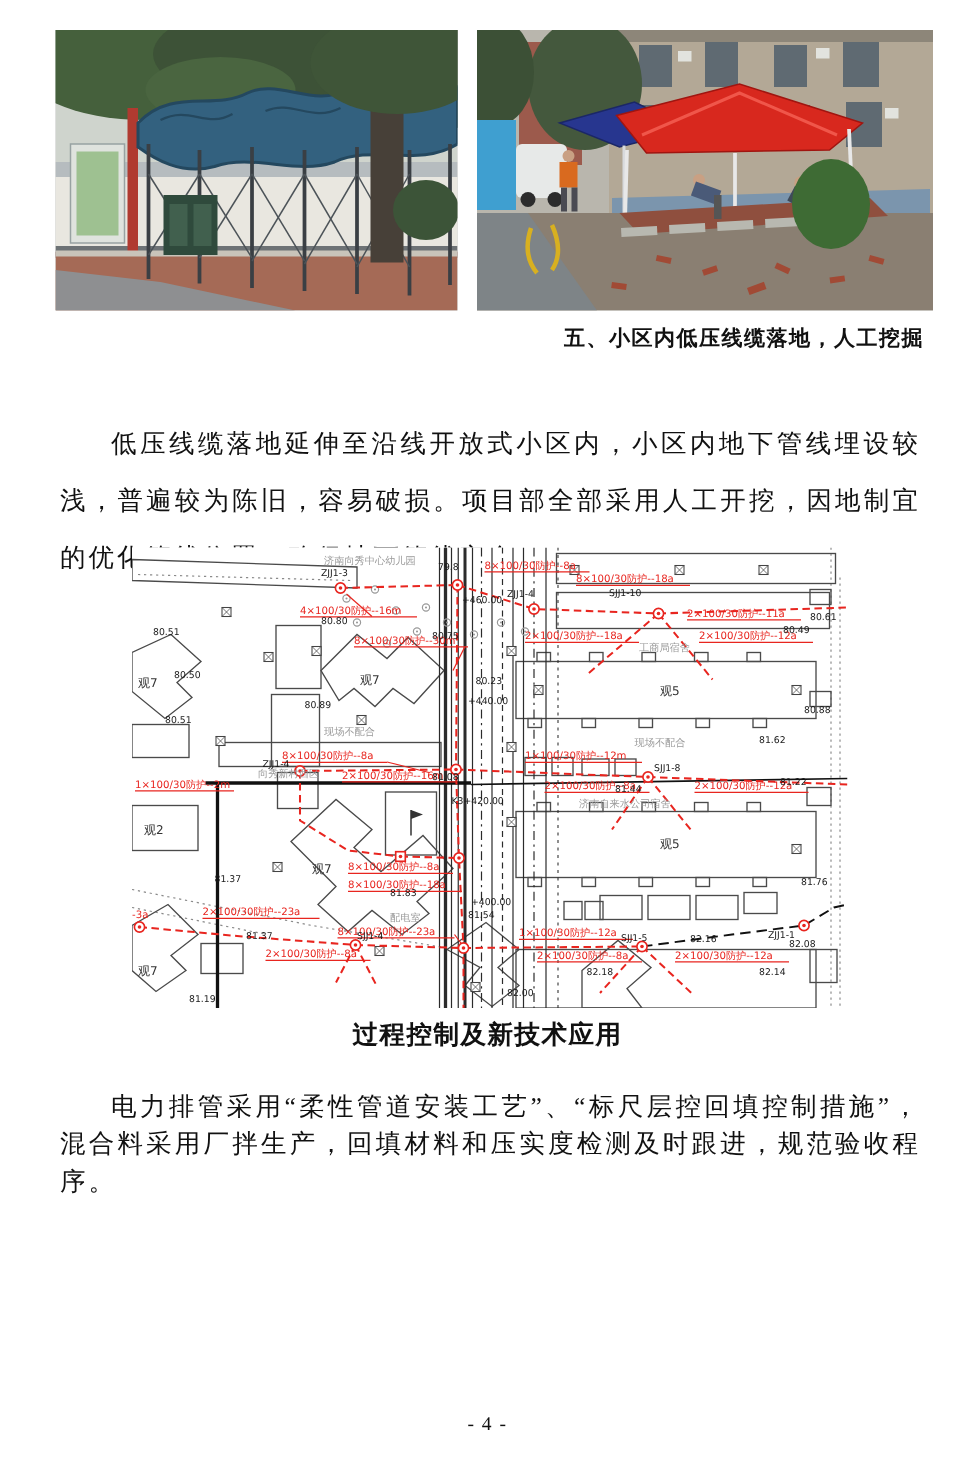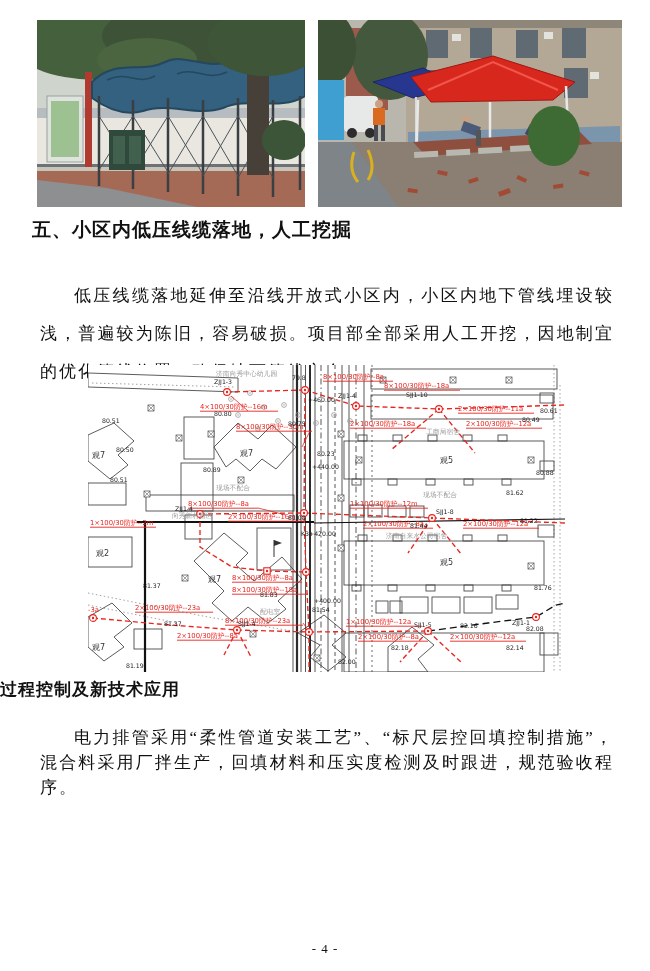--- a/index.html
+++ b/index.html
@@ -1,28 +1,28 @@
 <!DOCTYPE html>
 <html><head>
 <meta charset="utf-8">
 <style>
   html,body{margin:0;padding:0;}
   body{width:650px;height:971px;background:#ffffff;position:relative;overflow:hidden;
        font-family:"Liberation Serif","DejaVu Serif",serif;color:#111;}
   .photos{position:absolute;top:20px;left:37px;width:585px;height:187px;display:flex;gap:13px;}
   .photo{height:187px;overflow:hidden;background:#ccc;}
-  .heading{position:absolute;top:217px;left:32px;width:572px;
+  .heading{position:absolute;top:217px;left:44px;width:572px;
            font-family:"Liberation Sans","DejaVu Sans",sans-serif;
-           font-weight:700;font-size:19px;letter-spacing:1px;}
+           font-weight:700;font-size:14px;letter-spacing:1px;text-align:right;}
   .para{position:absolute;left:40px;width:574px;font-size:17px;line-height:38px;
         letter-spacing:2px;text-align:justify;text-indent:2em;}
   #para1{top:260px;}
   #para2{top:708px;line-height:25px;}
   .map-wrap{position:absolute;top:365px;left:88px;width:477px;height:307px;background:#fff;}
-  .fig-caption{position:absolute;top:678px;left:0;width:650px;text-align:left;
+  .fig-caption{position:absolute;top:678px;left:0;width:650px;text-align:center;
            font-family:"Liberation Sans","DejaVu Sans",sans-serif;
            font-weight:700;font-size:17px;letter-spacing:1px;}
   .pageno{position:absolute;top:941px;left:0;width:650px;text-align:center;font-size:13px;letter-spacing:1px;}
 </style>
 </head>
 <body>
 
 <div class="photos">
   <svg class="photo" width="268" height="187" viewBox="0 0 268 187">
     <rect width="268" height="187" fill="#cfd4cd"></rect>

